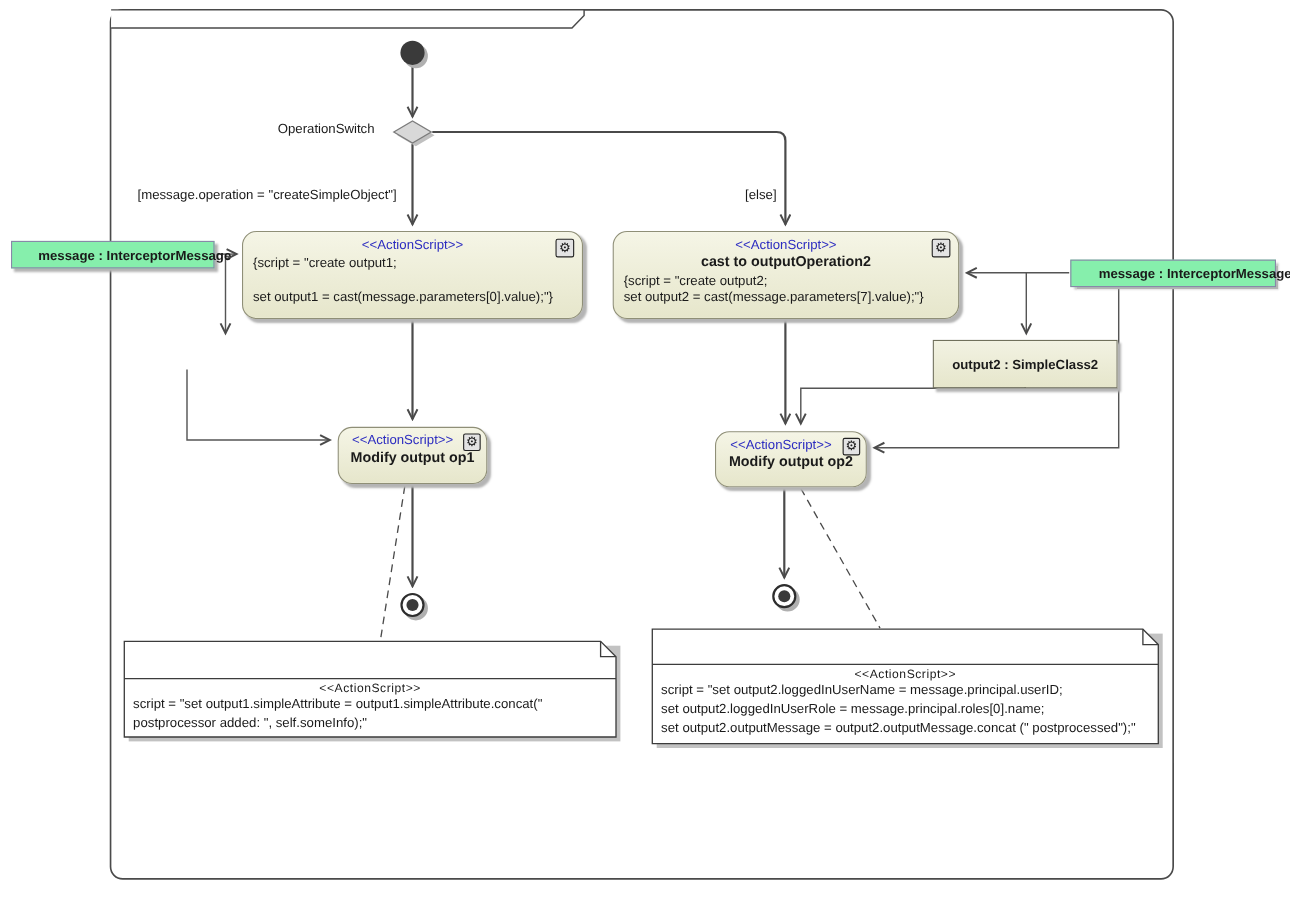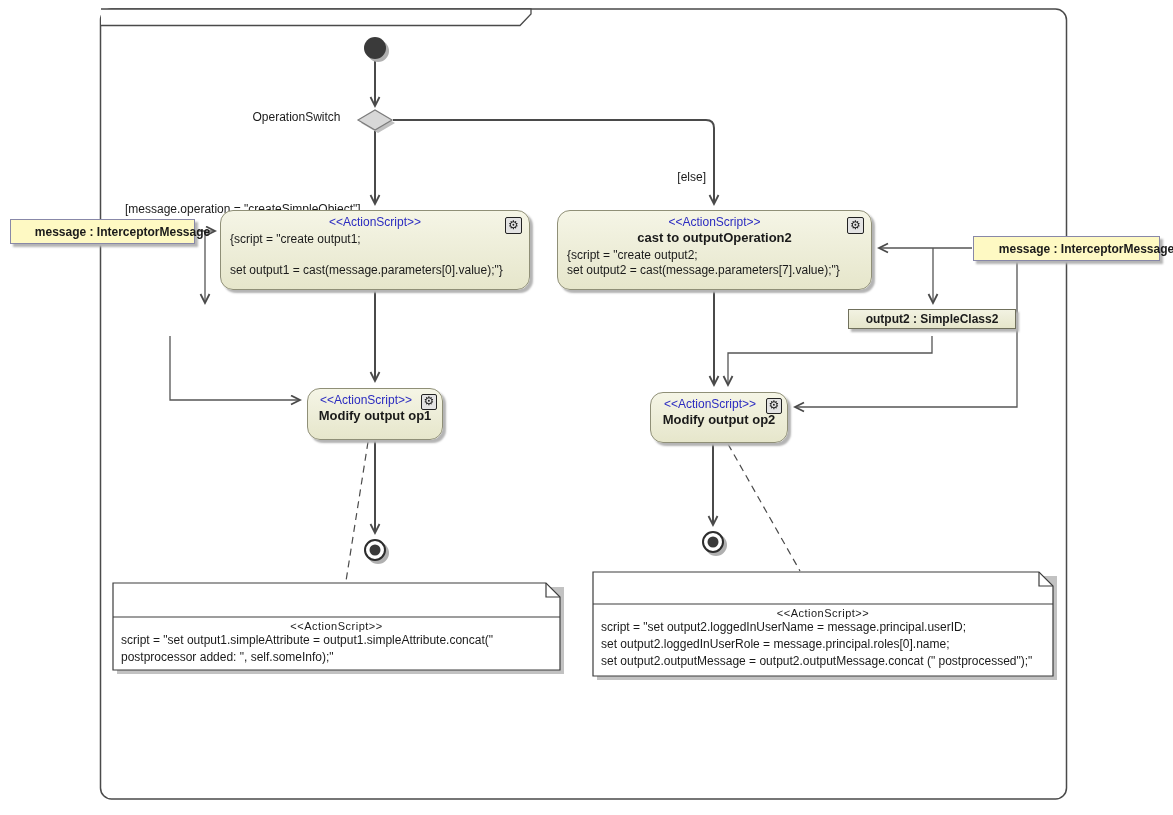--- a/index.html
+++ b/index.html
@@ -30,21 +30,21 @@
     position:absolute;right:7px;top:6px;width:17px;height:17px;box-sizing:border-box;
     border:1.5px solid #222;background:#e3e3e3;border-radius:2px;
     font-size:12px;line-height:14px;text-align:center;color:#222;
   }
   .obj{
     position:absolute;z-index:3;box-sizing:border-box;display:flex;align-items:center;justify-content:center;
     font-size:12px;font-weight:bold;border:1px solid #70705c;
     box-shadow:3px 3px 2px #b4b4b4;white-space:nowrap;
   }
   .obj.beige{background:linear-gradient(180deg,#f2f2e2,#e6e6cb);}
-  .obj.lav{background:#fef9c3;border-color:#8888a8;padding-left:40px;}
+  .obj.lav{background:#86efac;border-color:#8888a8;padding-left:40px;}
   
   .notetxt{position:absolute;z-index:3;}
   .notetxt .nstereo{font-size:11px;text-align:center;letter-spacing:0.5px;}
   .notetxt .nline{font-size:12px;white-space:nowrap;padding-left:8px;line-height:17px;}
 </style>
 </head>
 <body>
 
 <div id="canvas">
 
@@ -96,21 +96,21 @@
     <line x1="113" y1="617" x2="560" y2="617" stroke="#3c3c3c" stroke-width="1.2"></line>
 
     <rect x="597" y="576" width="460" height="104" fill="#c2c2c2"></rect>
     <path d="M593,572 H1039 L1053,586 V676 H593 Z" fill="#ffffff" stroke="#3c3c3c" stroke-width="1.2"></path>
     <path d="M1039,572 V586 H1053" fill="none" stroke="#3c3c3c" stroke-width="1.2"></path>
     <line x1="593" y1="604" x2="1053" y2="604" stroke="#3c3c3c" stroke-width="1.2"></line>
   </svg>
 
 
   <div class="txt" style="left:240px;top:110px;width:113px;text-align:center;">OperationSwitch</div>
-  <div class="txt" style="left:125px;top:170px;margin-top:32px;">[message.operation = "createSimpleObject"]</div>
+  <div class="txt" style="left:125px;top:170px;">[message.operation = "createSimpleObject"]</div>
   <div class="txt" style="left:660px;top:170px;width:46px;text-align:right;">[else]</div>
 
   <div class="action" style="left:220px;top:210px;width:310px;height:80px;">
     <div class="gear">⚙</div>
     <div class="stereo">&lt;&lt;ActionScript&gt;&gt;</div>
     <div class="abody">{script = "create output1;</div>
     <div class="abody" style="margin-top:17px;">set output1 = cast(message.parameters[0].value);"}</div>
   </div>
 
   <div class="action" style="left:557px;top:210px;width:315px;height:80px;">
@@ -128,21 +128,21 @@
   </div>
 
   <div class="action" style="left:650px;top:392px;width:138px;height:51px;">
     <div class="gear" style="right:5px;top:5px;width:16px;height:16px;line-height:13px;">⚙</div>
     <div class="stereo" style="padding-right:18px;">&lt;&lt;ActionScript&gt;&gt;</div>
     <div class="aname">Modify output op2</div>
   </div>
 
   <div class="obj lav" style="left:10px;top:219px;width:185px;height:25px;">message : InterceptorMessage</div>
   <div class="obj lav" style="left:973px;top:236px;width:187px;height:25px;">message : InterceptorMessage</div>
-  <div class="obj beige" style="left:848px;top:309px;width:168px;height:20px;">output2 : SimpleClass2</div>
+  <div class="obj beige" style="left:848px;top:309px;width:168px;height:44px;">output2 : SimpleClass2</div>
 
   <div class="notetxt" style="left:113px;top:620px;width:447px;">
     <div class="nstereo">&lt;&lt;ActionScript&gt;&gt;</div>
     <div class="nline">script = "set output1.simpleAttribute = output1.simpleAttribute.concat("</div>
     <div class="nline">postprocessor added: ", self.someInfo);"</div>
   </div>
 
   <div class="notetxt" style="left:593px;top:607px;width:460px;">
     <div class="nstereo">&lt;&lt;ActionScript&gt;&gt;</div>
     <div class="nline">script = "set output2.loggedInUserName = message.principal.userID;</div>

